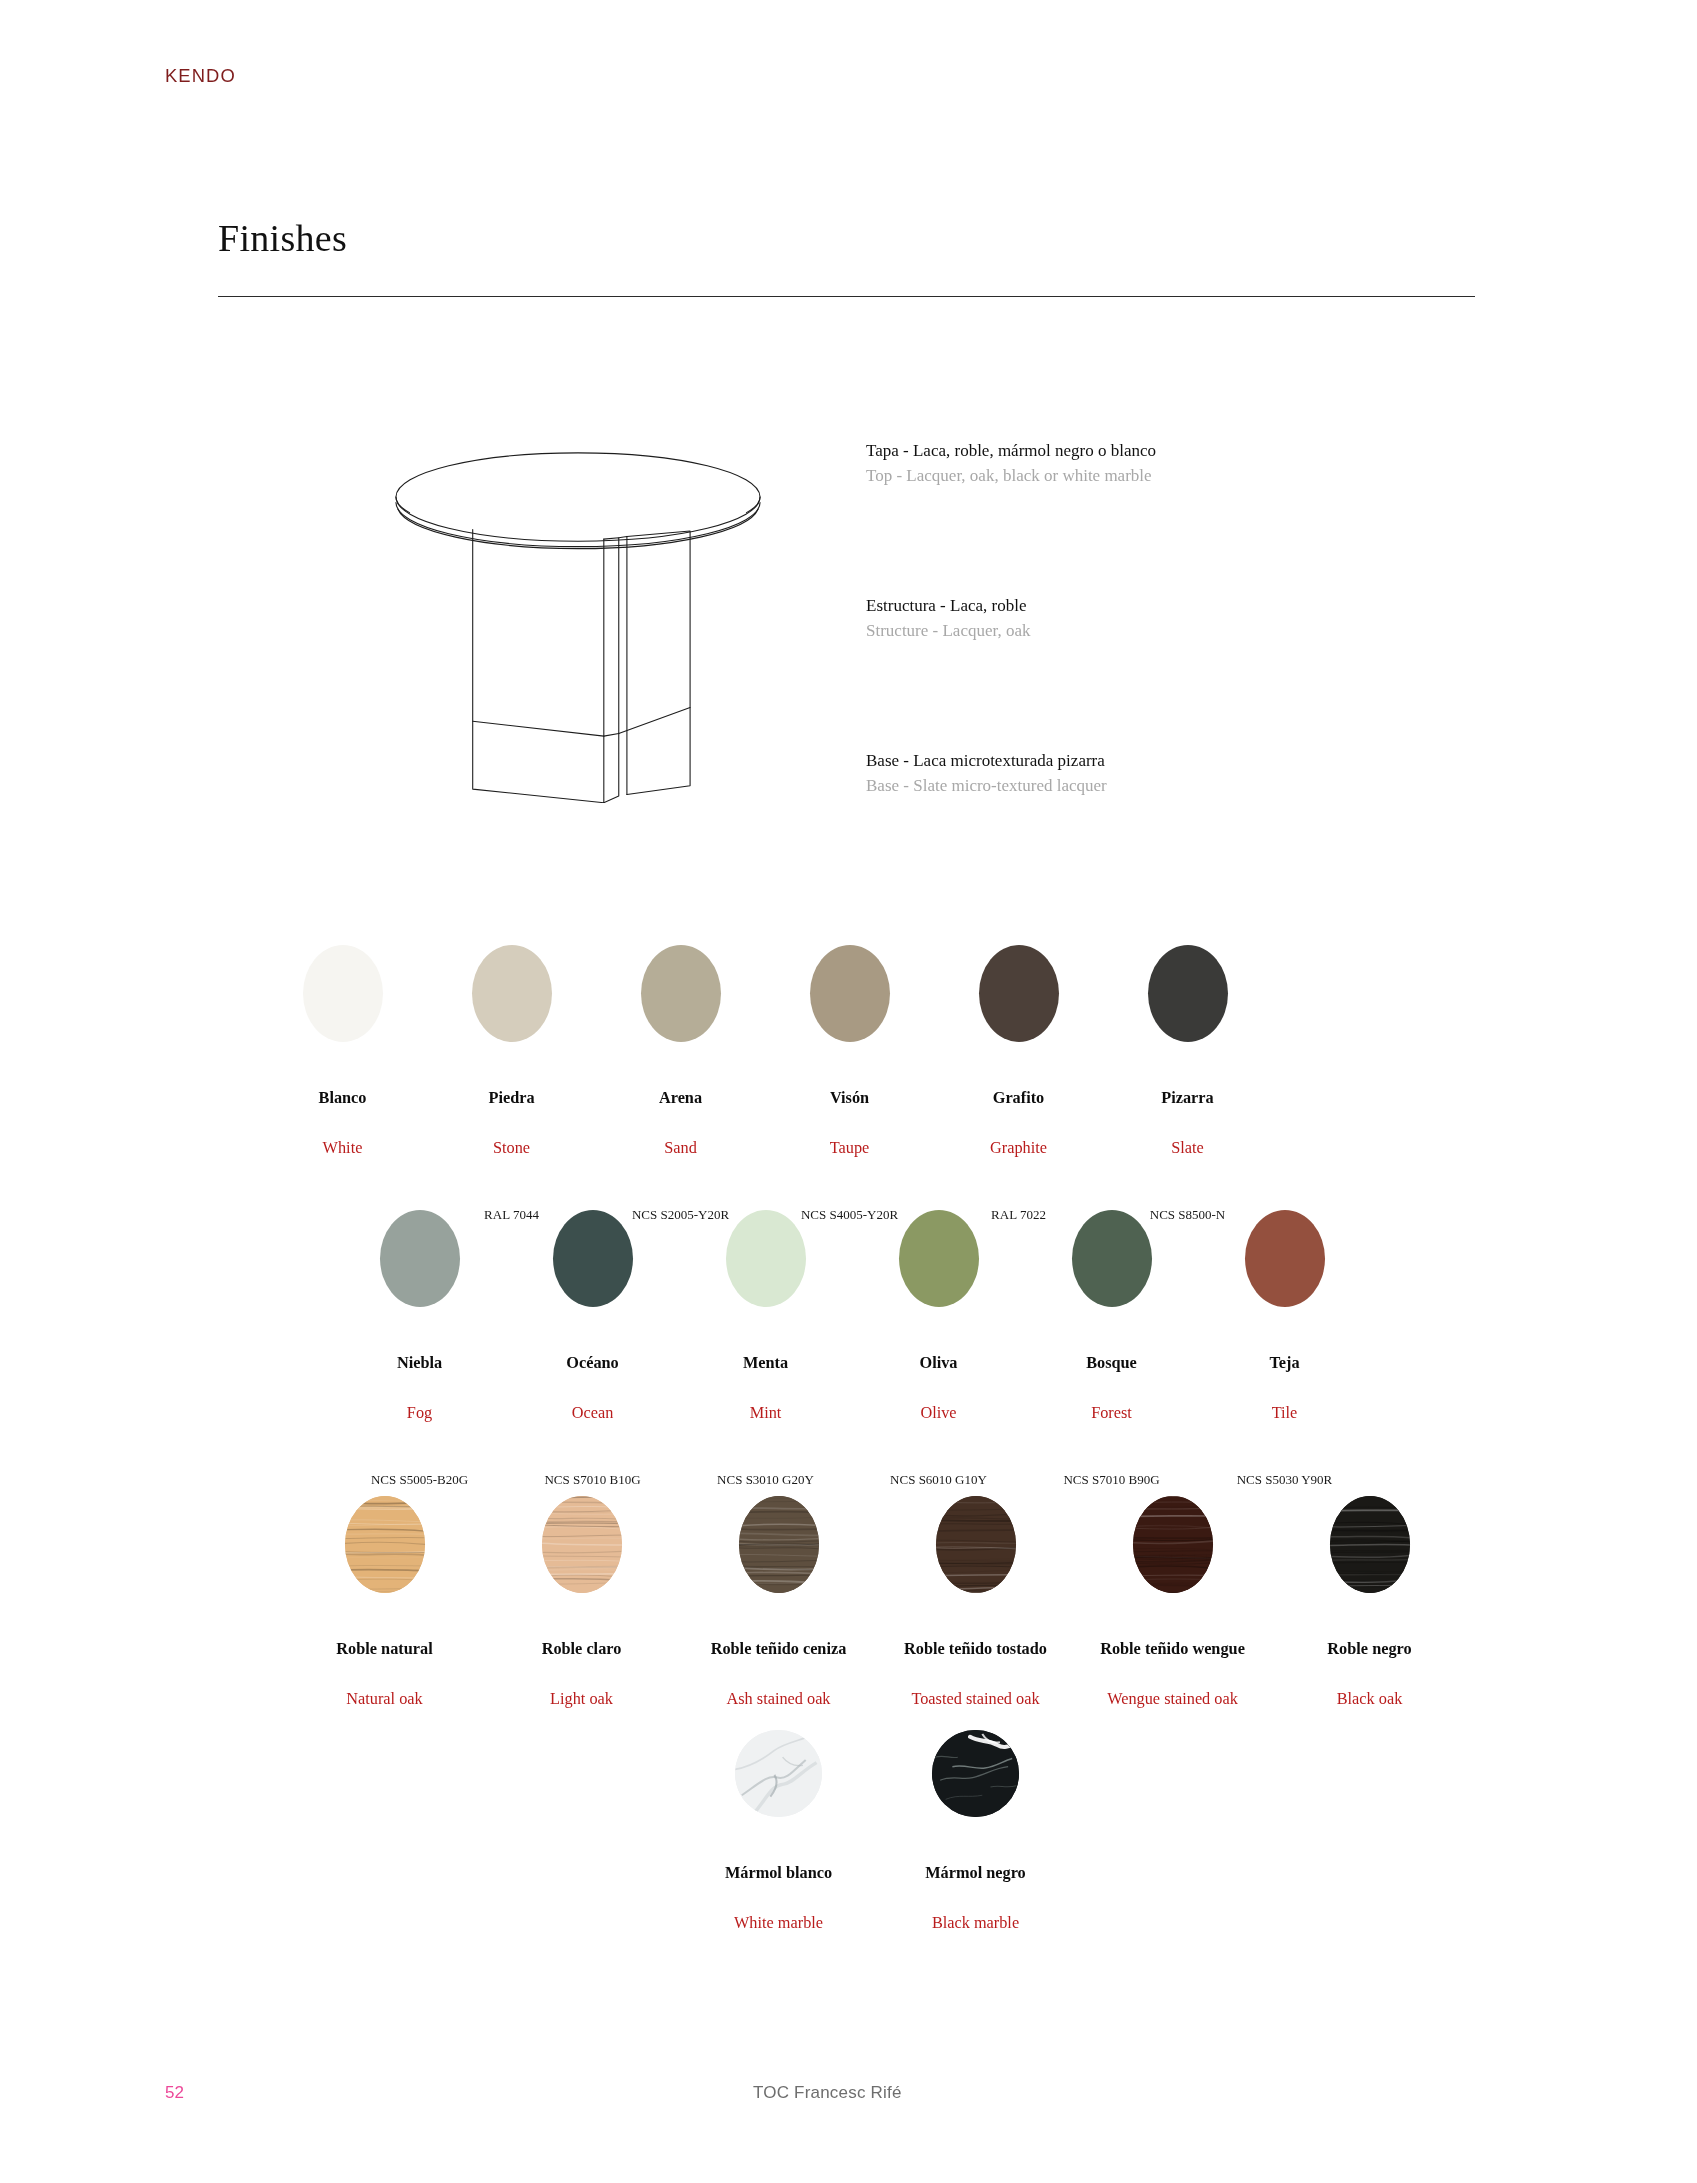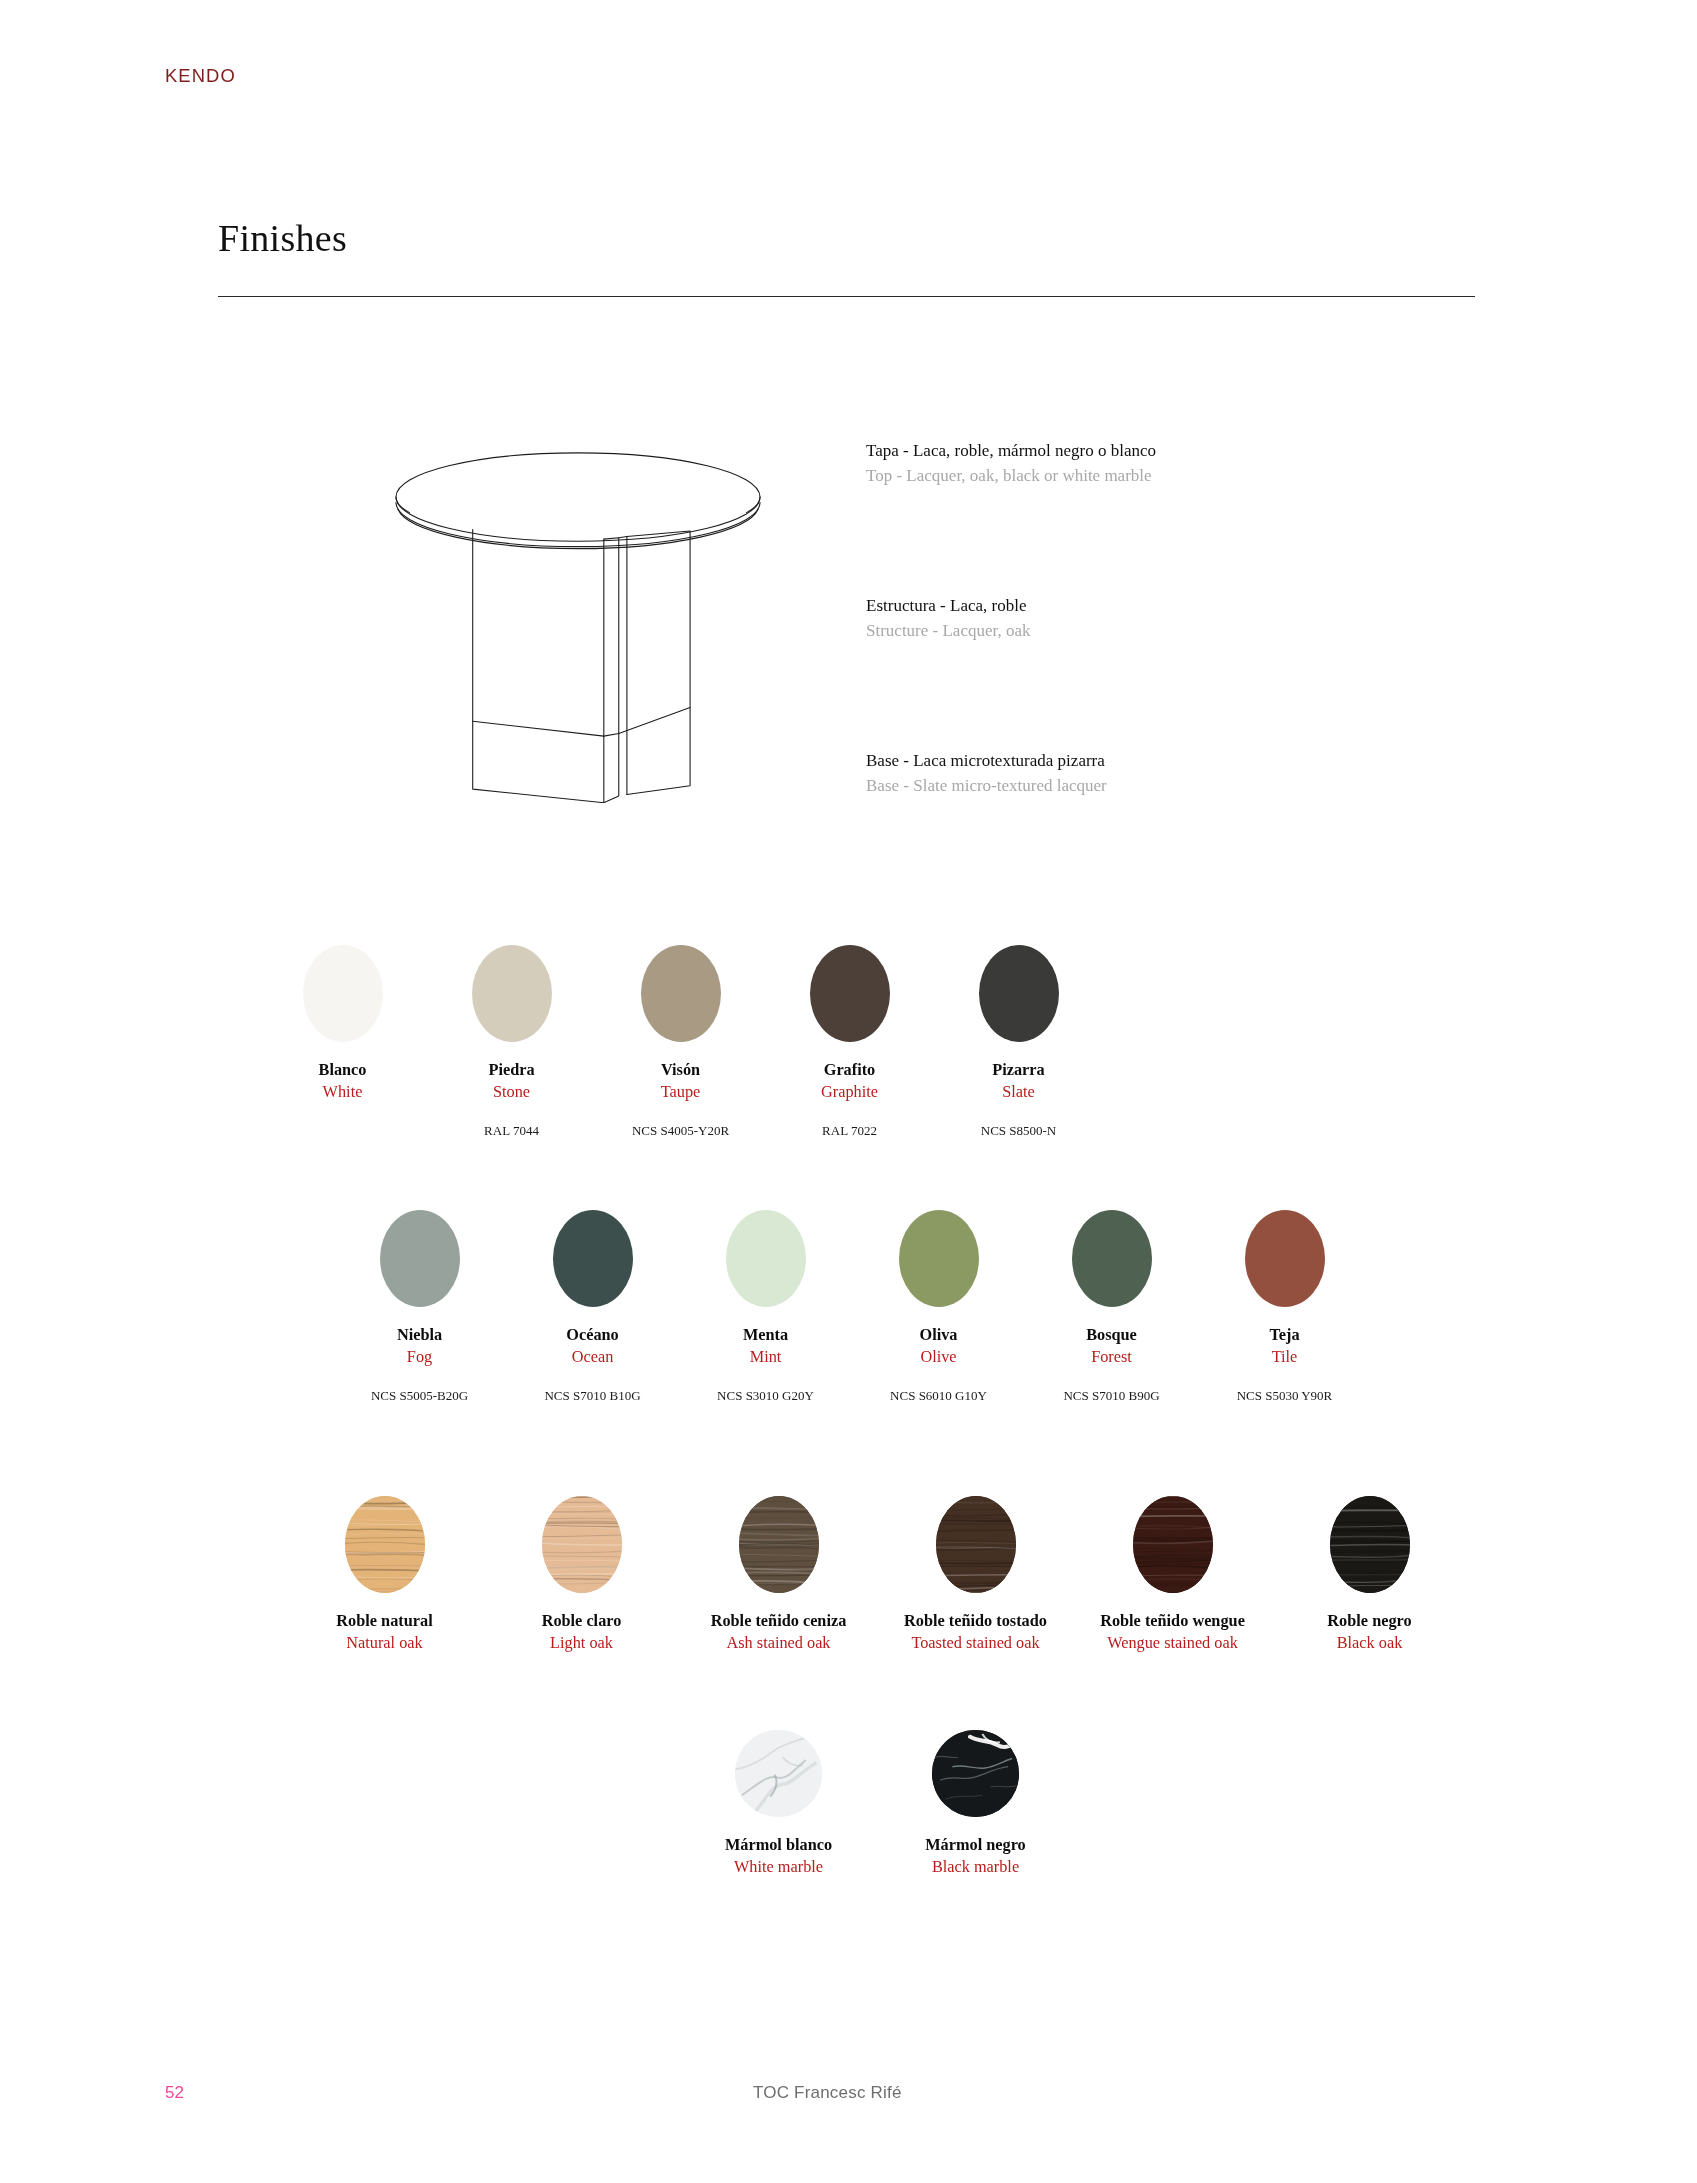--- a/index.html
+++ b/index.html
@@ -84,20 +84,21 @@
   
   .swatch-row {
     position: absolute;
     display: flex;
     align-items: flex-start;
   }
   .swatch-cell {
     display: flex;
     flex-direction: column;
     align-items: center;
+    gap: 28px;
   }
   .swatch {
     width: 80px;
     height: 97px;
     border-radius: 50%;
     background: #ccc;
     overflow: hidden;
     position: relative;
   }
   .swatch.circle {
@@ -215,20 +216,26 @@
       <div class="swatch" style="background: rgb(246, 245, 241);"></div>
       <div class="swatch-name">Blanco</div>
       <div class="swatch-en">White</div>
       <div class="swatch-code"></div>
     </div>
     <div class="swatch-cell">
       <div class="swatch" style="background: rgb(213, 205, 188);"></div>
       <div class="swatch-name">Piedra</div>
       <div class="swatch-en">Stone</div>
       <div class="swatch-code">RAL 7044</div>
+    </div>
+    <div class="swatch-cell">
+      <div class="swatch" style="background: rgb(181, 173, 151);"></div>
+      <div class="swatch-name">Arena</div>
+      <div class="swatch-en">Sand</div>
+      <div class="swatch-code">NCS S2005-Y20R</div>
     </div>
     <div class="swatch-cell">
       <div class="swatch" style="background: rgb(168, 154, 131);"></div>
       <div class="swatch-name">Visón</div>
       <div class="swatch-en">Taupe</div>
       <div class="swatch-code">NCS S4005-Y20R</div>
     </div>
     <div class="swatch-cell">
       <div class="swatch" style="background: rgb(76, 64, 57);"></div>
       <div class="swatch-name">Grafito</div>

